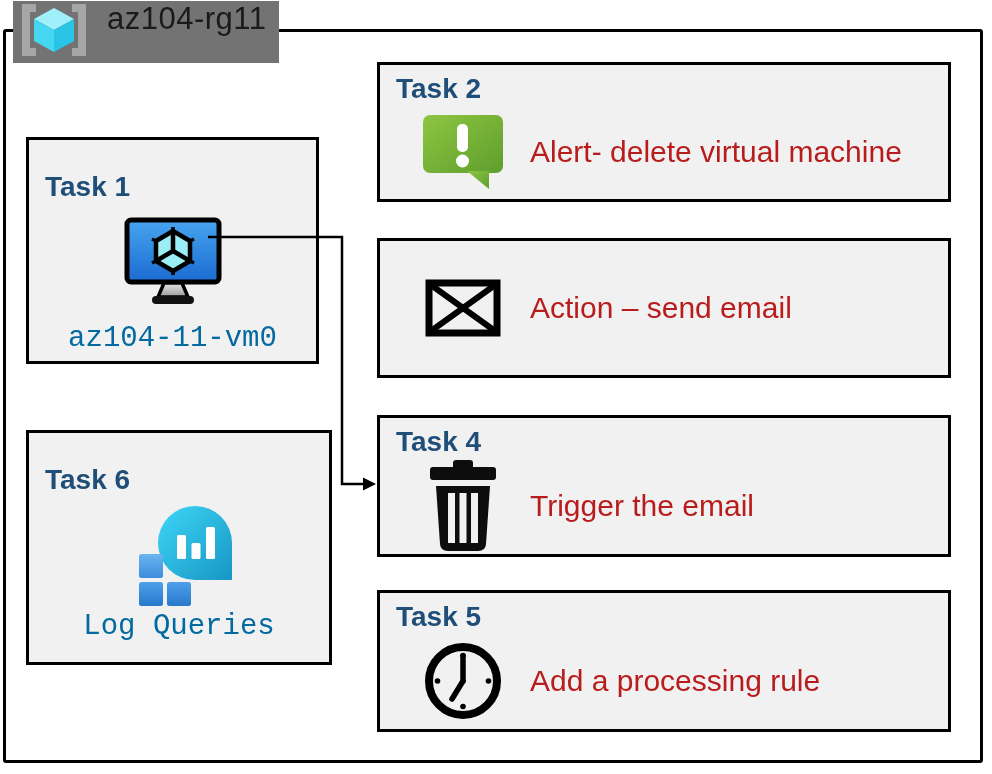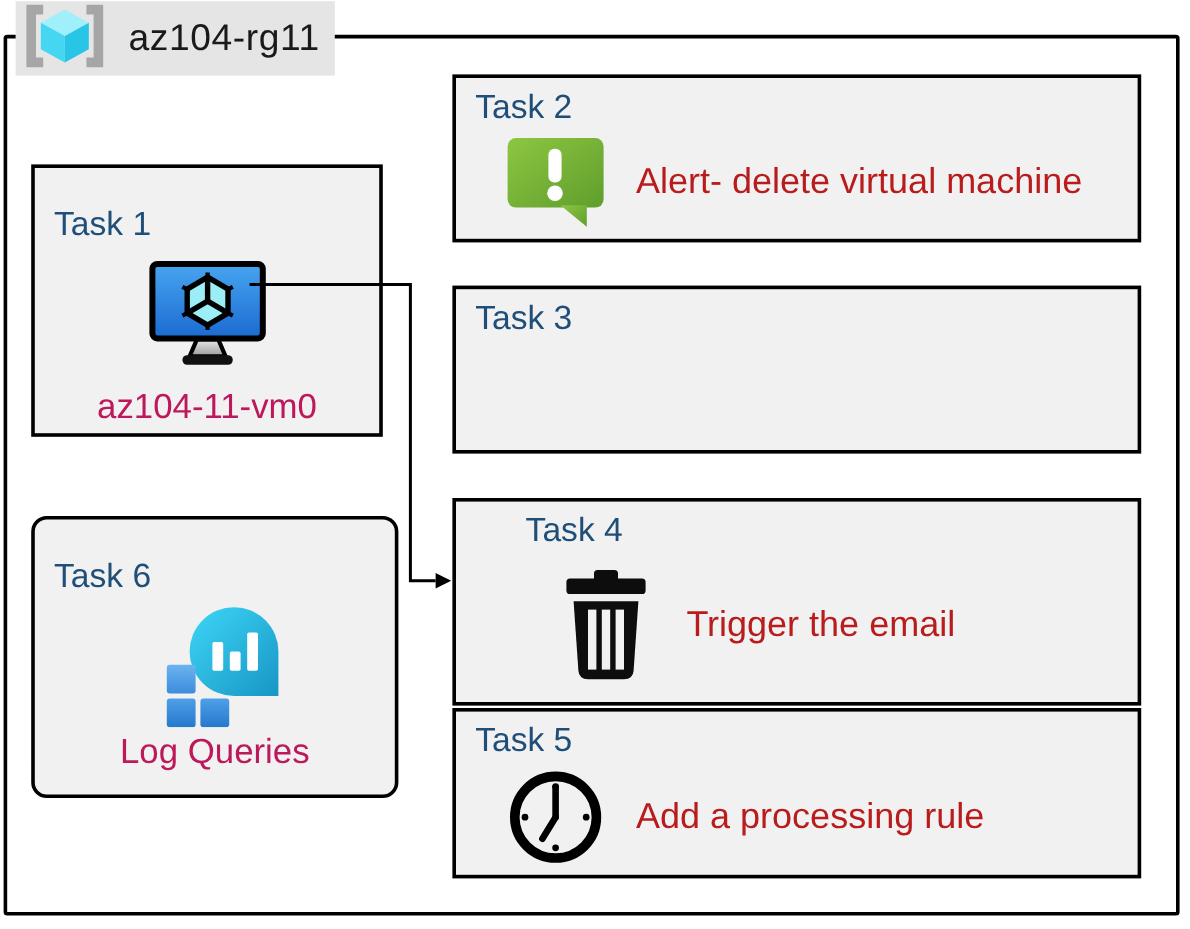--- a/index.html
+++ b/index.html
@@ -11,53 +11,53 @@
     overflow:hidden;
   }
   
   .rg-frame{
     position:absolute;left:3px;top:29px;width:980px;height:734px;
     border:3px solid #000;border-radius:3px;
     box-sizing:border-box;
   }
   .rg-legend{
     position:absolute;left:13px;top:1px;height:62px;
-    display:flex;align-items:center;gap:15px;
-    background:#e5e5e5;padding:0 12px 0 3px;
+    display:flex;gap:15px;
+    background:#737373;padding:0 12px 0 3px;
     z-index:4;
   }
   .rg-legend .rg-name{
     font-size:31px;color:#1a1a1a;letter-spacing:0.5px;
   }
   
   .task-box{
     position:absolute;background:#f1f1f1;
     border:3px solid #000;box-sizing:border-box;
   }
   .task-heading{
-    font-weight:normal;font-size:28px;color:#1f4e79;
+    font-weight:bold;font-size:28px;color:#1f4e79;
     margin:9px 0 0 16px;line-height:1.1;
   }
   
   .task1{left:26px;top:137px;width:293px;height:227px;}
-  .task6{left:26px;top:430px;width:306px;height:235px;border-radius:13px;}
+  .task6{left:26px;top:430px;width:306px;height:235px;}
   .stack{display:flex;flex-direction:column;align-items:center;}
   .stack .task-heading{align-self:flex-start;margin-top:32px;}
   .task-caption{
-    font-size:29px;color:#be185d;text-align:left;
+    font-size:29px;color:#0369a1;text-align:left;font-family:Liberation Mono, monospace;
   }
   .task1 .icon-wrap{margin-top:14px;}
   .task1 .task-caption{margin-top:13px;}
   .task6 .icon-wrap{margin-top:8px;}
   .task6 .task-caption{}
   
   .rtask{left:377px;width:574px;display:flex;flex-direction:column;}
   .task2{top:62px;height:140px;}
   .task3{top:238px;height:140px;}
-  .task4{top:415px;height:173px;padding-left:42px;}
+  .task4{top:415px;height:142px;}
   .task5{top:590px;height:142px;}
   .rtask .row{
     flex:1;display:flex;align-items:center;
     padding-left:40px;gap:24px;
   }
   .rtask .icon-cell{
     width:86px;display:flex;justify-content:center;align-items:center;
   }
   .task-desc{font-size:30px;color:#b91c1c;white-space:nowrap;}
   
@@ -146,21 +146,29 @@
           <polygon points="46,58 68,58 68,76" fill="url(#grn)"></polygon>
           <rect x="36" y="11" width="11" height="28" rx="5" fill="#fff"></rect>
           <circle cx="41.5" cy="48" r="6.5" fill="#fff"></circle>
         </svg>
       </div>
       <div class="task-desc">Alert- delete virtual machine</div>
     </div>
   </div>
 
   <div class="task-box rtask task3">
-    <div class="task-heading" style="order:1">Task 3</div>
+    <div class="row" style="order:2">
+      <div class="icon-cell">
+        <svg width="76" height="58" viewBox="0 0 76 58">
+          <rect x="4" y="4" width="68" height="50" fill="none" stroke="#000" stroke-width="7"></rect>
+          <path d="M6 6 L70 52 M70 6 L6 52" fill="none" stroke="#000" stroke-width="6"></path>
+        </svg>
+      </div>
+      <div class="task-desc">Action – send email</div>
+    </div>
   </div>
 
   <div class="task-box rtask task4">
     <div class="task-heading">Task 4</div>
     <div class="row">
       <div class="icon-cell">
         <svg width="68" height="92" viewBox="0 0 68 92">
           <rect x="24" y="0" width="20" height="10" rx="3" fill="#0d0d0d"></rect>
           <rect x="1" y="7" width="66" height="13" rx="3" fill="#0d0d0d"></rect>
           <path d="M7 26 H61 L57 84 Q56.5 91 49 91 H19 Q11.5 91 11 84 Z" fill="#0d0d0d"></path>

